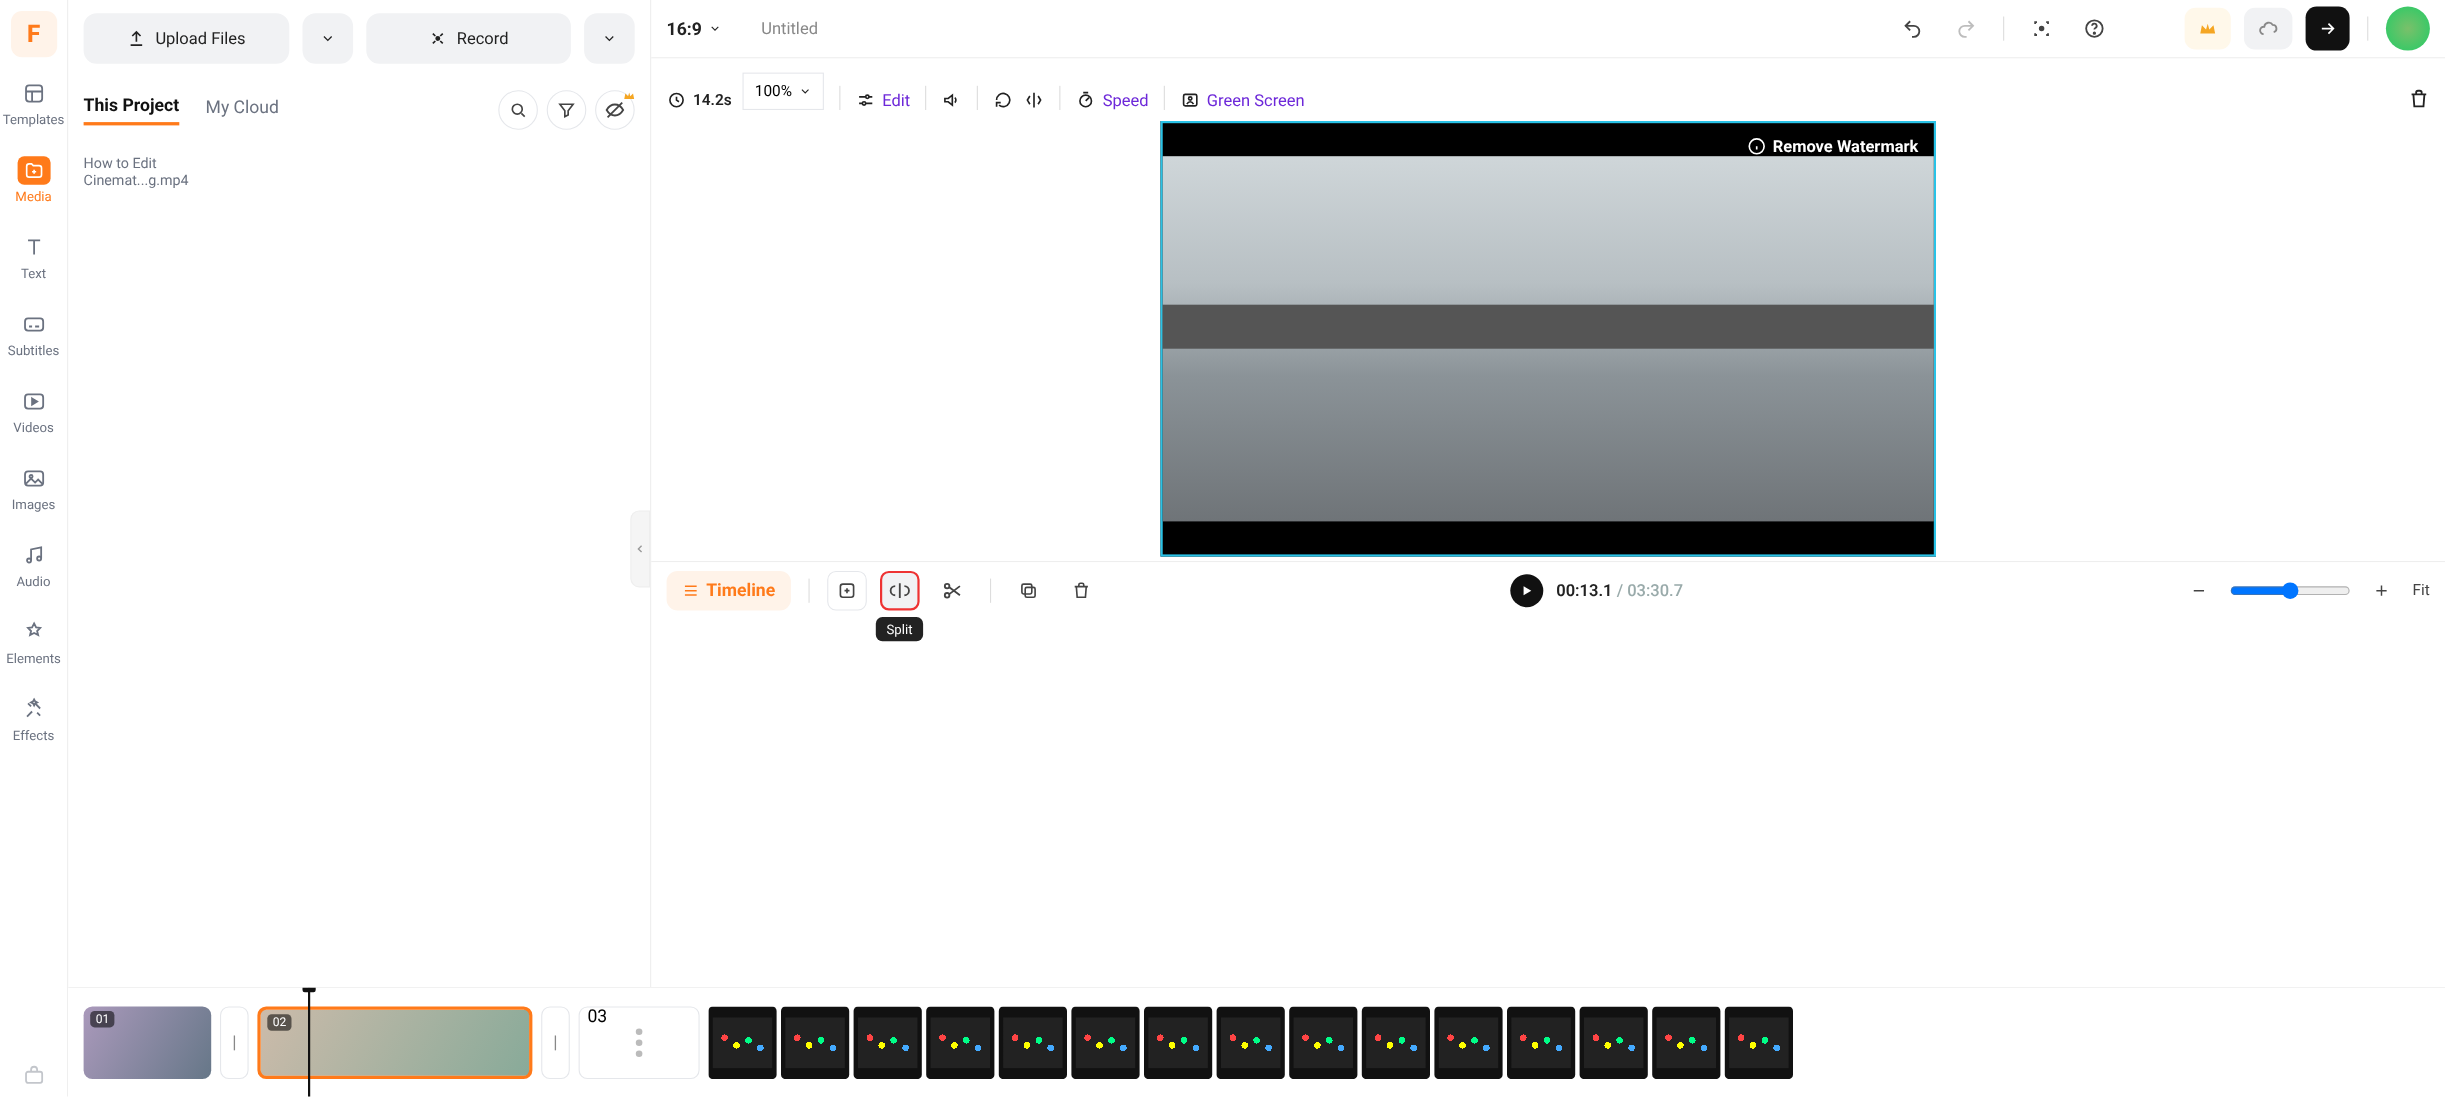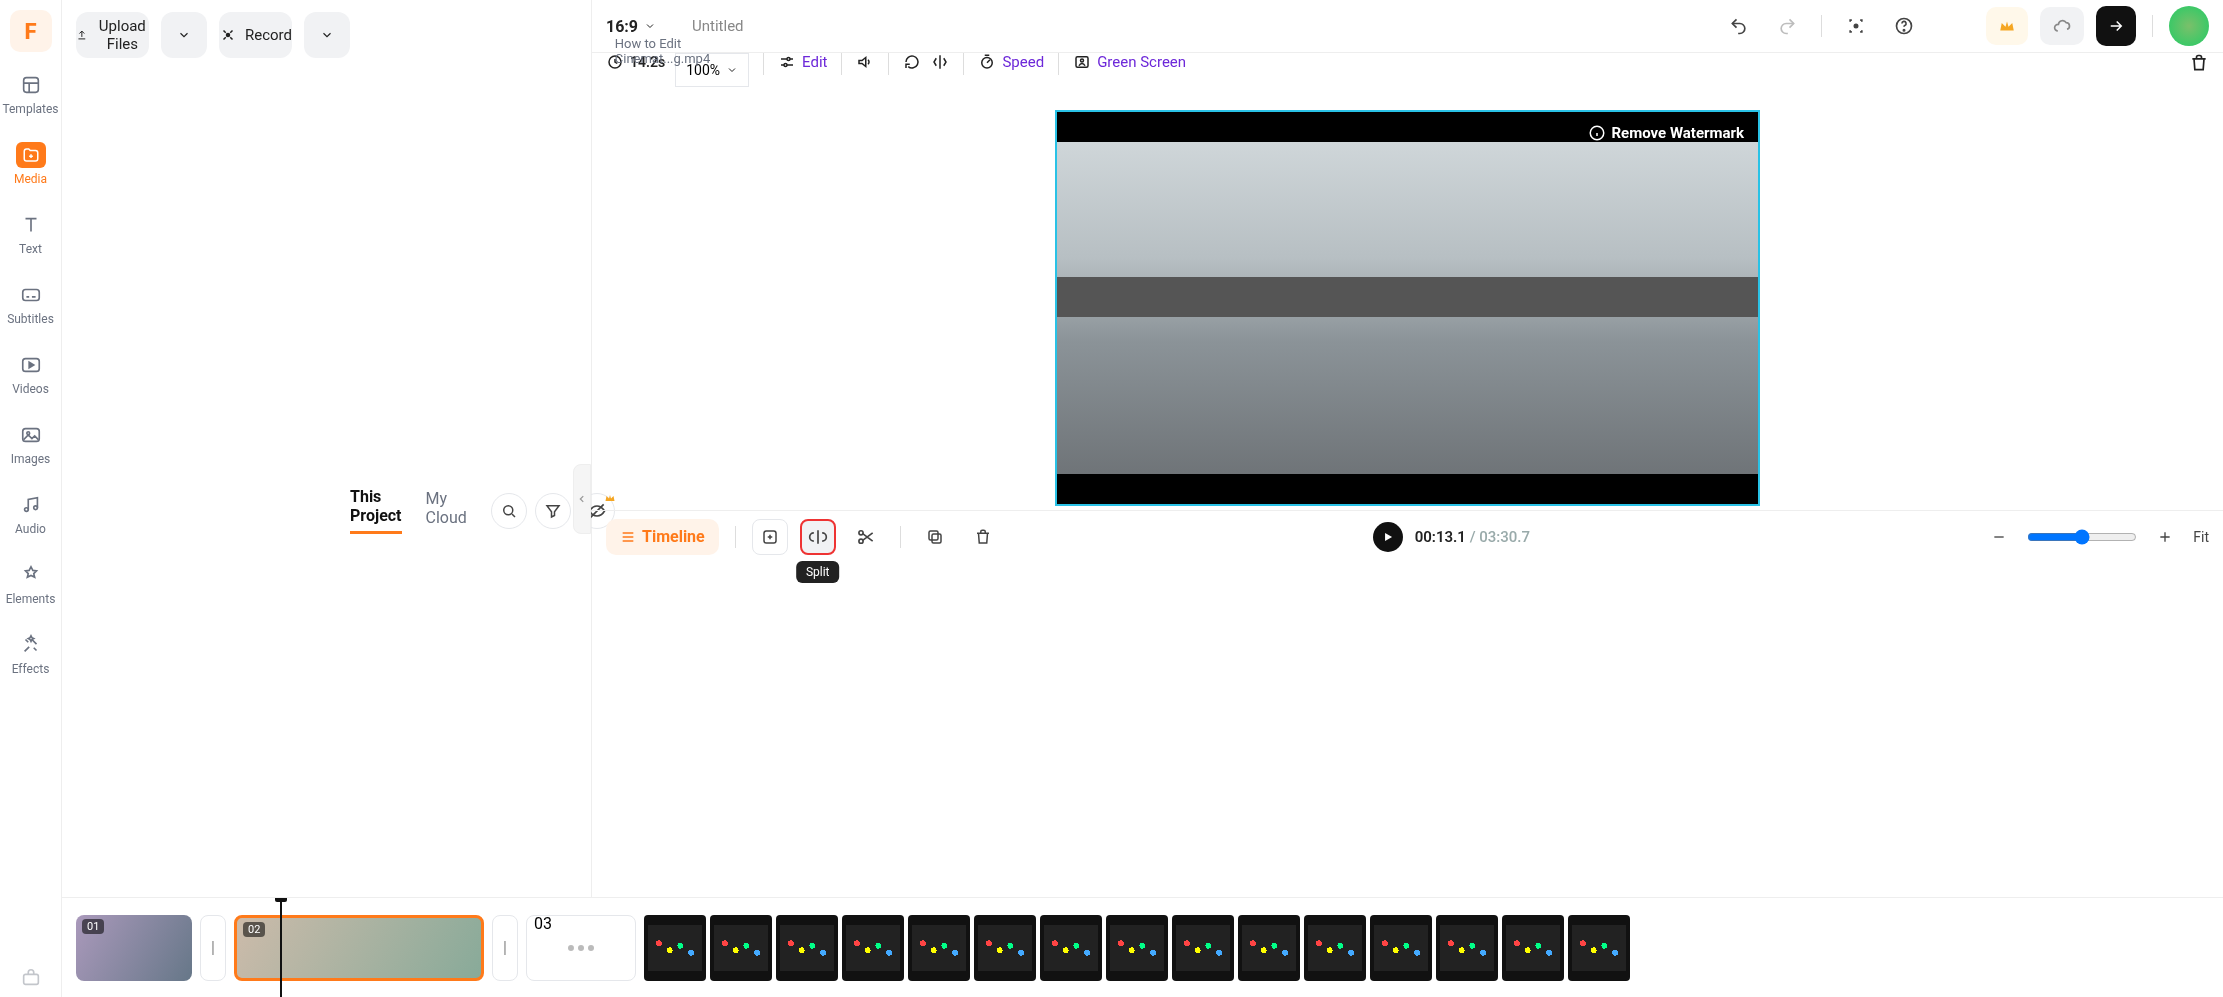--- a/index.html
+++ b/index.html
@@ -10,21 +10,21 @@
 
 
 .sidebar { background: #fff; border-right: 1px solid #eee; display: flex; flex-direction: column; align-items: center; padding-top: 10px; gap: 14px; }
 .logo { width: 42px; height: 42px; border-radius: 10px; background: #fff3e9; display:flex; align-items:center; justify-content:center; font-weight:800; color:#ff7a1a; font-size:22px; }
 .side-item { display: flex; flex-direction: column; align-items: center; gap: 4px; cursor: pointer; color: #6b7280; font-size: 12px; padding: 6px 0; width: 100%; }
 .side-item.active { color: #ff7a1a; }
 .side-item .ic { width: 26px; height: 26px; display:flex; align-items:center; justify-content:center; }
 .side-item.active .ic-box { background:#ff7a1a; border-radius:6px; color:#fff; }
 
 
-.panel { display: flex; flex-direction: row; padding: 12px 14px; position: relative; border-right: 1px solid #eee; }
+.panel { display: flex; flex-direction: column; padding: 12px 14px; position: relative; border-right: 1px solid #eee; }
 .panel-top { display: flex; gap: 12px; }
 .btn { display:flex; align-items:center; justify-content:center; gap:8px; background:#f1f2f4; border:none; border-radius:12px; height:46px; cursor:pointer; color:#222; font-size:15px; }
 .btn-upload { flex:1; }
 .btn-chev { width:46px; }
 .btn-record { flex:1; }
 .panel-tabs { display:flex; gap:24px; margin-top:24px; align-items:center; }
 .tab { font-size:16px; color:#6b7280; cursor:pointer; padding-bottom:6px; }
 .tab.active { color:#111; font-weight:700; border-bottom:3px solid #ff7a1a; }
 .panel-tools { margin-left:auto; display:flex; gap:8px; }
 .circ { width:36px; height:36px; border-radius:50%; border:1px solid #e5e7eb; display:flex; align-items:center; justify-content:center; cursor:pointer; color:#444; }
@@ -41,21 +41,21 @@
 .topbar .aspect { display:flex; align-items:center; gap:6px; font-weight:700; color:#222; cursor:pointer;}
 .topbar .title { color:#888; font-size:15px; margin-left:24px;}
 .topbar .spacer { flex:1; }
 .ic-btn { width:36px; height:36px; border-radius:50%; display:flex; align-items:center; justify-content:center; cursor:pointer; color:#444; }
 .divider-v { width:1px; height:22px; background:#ddd; margin:0 4px;}
 .pill { height:38px; border-radius:10px; background:#fff8ea; display:flex; align-items:center; justify-content:center; padding:0 12px; color:#f5a623;}
 .pill.gray{ background:#f1f2f4; color:#888;}
 .export { width:40px; height:40px; border-radius:10px; background:#111; color:#fff; display:flex; align-items:center; justify-content:center; cursor:pointer;}
 .avatar { width:40px; height:40px; border-radius:50%; background:radial-gradient(circle,#7ac06a,#2c6); }
 
-.clipbar { height:48px; display:flex; align-items:flex-start; padding:0 14px; gap:10px; border-top:1px solid #eee;}
+.clipbar { height:48px; display:flex; align-items:flex-end; padding:0 14px; gap:10px; border-top:1px solid #eee;}
 .clipbar .dur { display:flex; align-items:center; gap:6px; color:#222; font-weight:600; font-size:14px;}
 .zoom-select { height:34px; border:1px solid #e5e7eb; border-radius:0; padding:0 10px; display:flex; align-items:center; gap:6px; font-size:14px; cursor:pointer;}
 .tool { display:flex; align-items:center; gap:6px; color:#6d28d9; font-size:15px; cursor:pointer;}
 .clipbar .trash-right{ margin-left:auto;}
 
 .preview-wrap { display:flex; align-items:flex-start; justify-content:center; padding:10px 0 4px; }
 .preview { width:705px; height:396px; border:2px solid #29c2e6; background:#000; position:relative; }
 .preview .buildings { position:absolute; inset:30px 0 30px 0; background:
   linear-gradient(180deg,#cfd6d9 0%,#b7bfc3 35%,#8b9398 60%,#6f7478 100%);
 }
@@ -78,21 +78,21 @@
 .tooltip { position:absolute; background:#222; color:#fff; font-size:12px; padding:4px 10px; border-radius:6px; transform:translate(-50%,0);}
 .tooltip::before{ content:""; position:absolute; top:-5px; left:50%; transform:translateX(-50%); border:5px solid transparent; border-bottom-color:#222; }
 
 
 .strip { height:100px; border-top:1px solid #eee; display:flex; align-items:center; padding:0 14px; gap:8px; overflow:hidden;}
 .clip { height:66px; border-radius:8px; position:relative; overflow:hidden; background:#888;}
 .clip.c1{ width:116px; background:linear-gradient(120deg,#a9b,#678);}
 .clip.c2{ width:250px; border:3px solid #ff7a1a; background:linear-gradient(120deg,#cba,#8a9);}
 .clip .num{ position:absolute; top:4px; left:6px; background:rgba(0,0,0,.55); color:#fff; font-size:11px; padding:1px 5px; border-radius:4px;}
 .clip-break { width:26px; height:66px; border:1px solid #e5e7eb; border-radius:8px; display:flex; align-items:center; justify-content:center; color:#888;}
-.loading { width:110px; height:66px; border:1px solid #e5e7eb; border-radius:8px; display:flex; align-items:center; justify-content:center; gap:4px;}
+.loading { width:110px; height:66px; border:1px solid #e5e7eb; border-radius:8px; display:flex; align-items:center; justify-content:center; gap:4px;flex-direction:column;}
 .loading span{ width:6px; height:6px; border-radius:50%; background:#bbb;}
 .frames{ display:flex; gap:4px; flex:1; overflow:hidden;}
 .frame{ width:62px; height:66px; border-radius:4px; background:#111; position:relative;}
 .frame::after{ content:""; position:absolute; inset:10px 4px 10px 4px; background:
  radial-gradient(circle at 20% 40%, #f44 0 3px, transparent 3px),
  radial-gradient(circle at 40% 55%, #ff0 0 3px, transparent 3px),
  radial-gradient(circle at 60% 45%, #0f8 0 3px, transparent 3px),
  radial-gradient(circle at 80% 60%, #4af 0 3px, transparent 3px),
  linear-gradient(#222,#222);
 }

